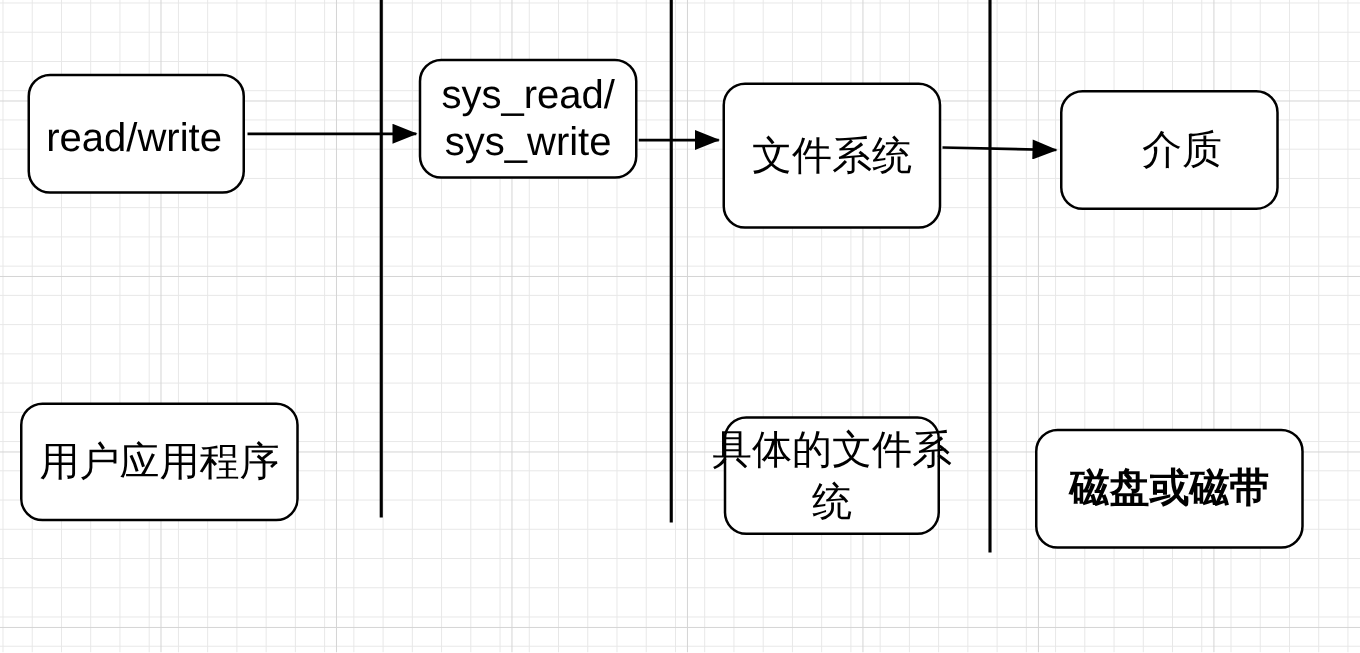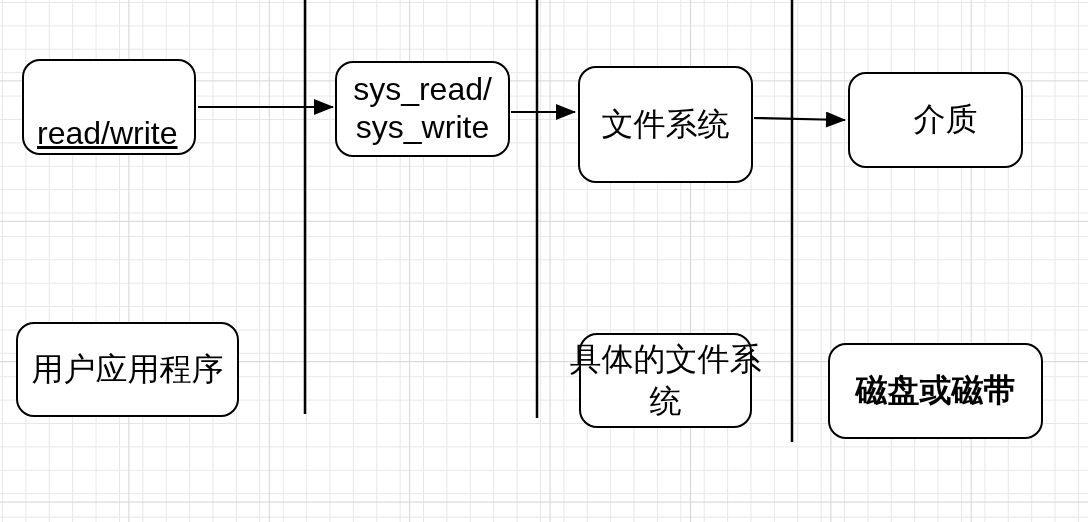--- a/index.html
+++ b/index.html
@@ -53,26 +53,25 @@
     font-size: 32px;
     line-height: 1.18;
     white-space: nowrap;
   }
   .box.cjk { line-height: 1.3; }
 
   
   .b-read-write {
     left: 22px; top: 59px; width: 174px; height: 96px;
     align-items: flex-start;
-    justify-content: flex-end;
+    justify-content: center;
     text-align: left;
     padding: 7px 0 0 13px;
-    text-decoration: underline;
   }
-  .b-sys-calls   { left: 335px; top: 61px;  width: 175px; height: 96px; }
+  .b-sys-calls   { left: 335px; top: 47px;  width: 175px; height: 96px; }
   .b-file-system { left: 578px; top: 66px;  width: 175px; height: 117px; }
   .b-medium      { left: 848px; top: 72px;  width: 175px; height: 96px; padding-left: 20px; }
 
   
   .b-user-app    { left: 16px;  top: 322px; width: 223px; height: 95px; text-align: center; }
   .b-vfs         { left: 337px; top: 322px; width: 175px; height: 95px; }
   .b-concrete-fs { left: 579px; top: 333px; width: 173px; height: 95px; }
   .b-disk-tape   { left: 828px; top: 343px; width: 215px; height: 96px; font-weight: bold; }
 
   .divider { stroke: #000000; stroke-width: 2.5; }

